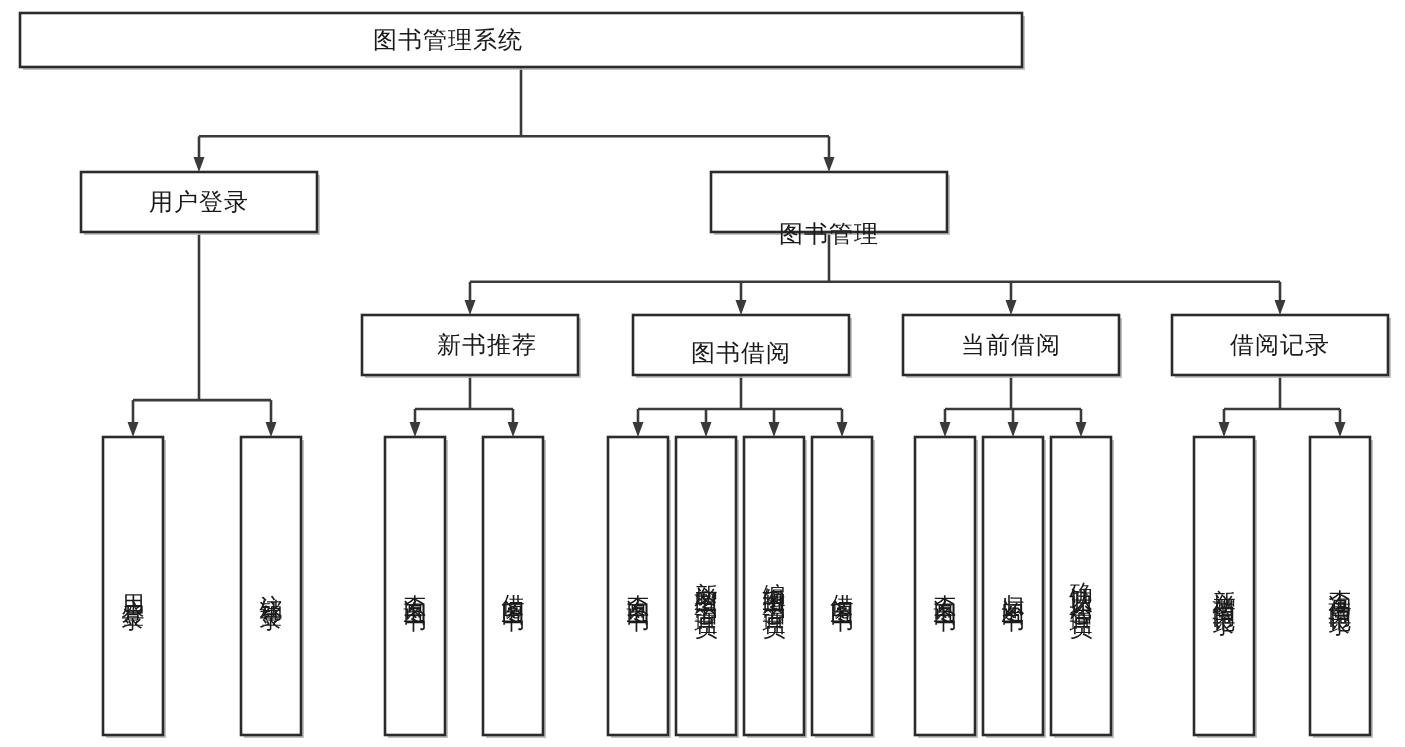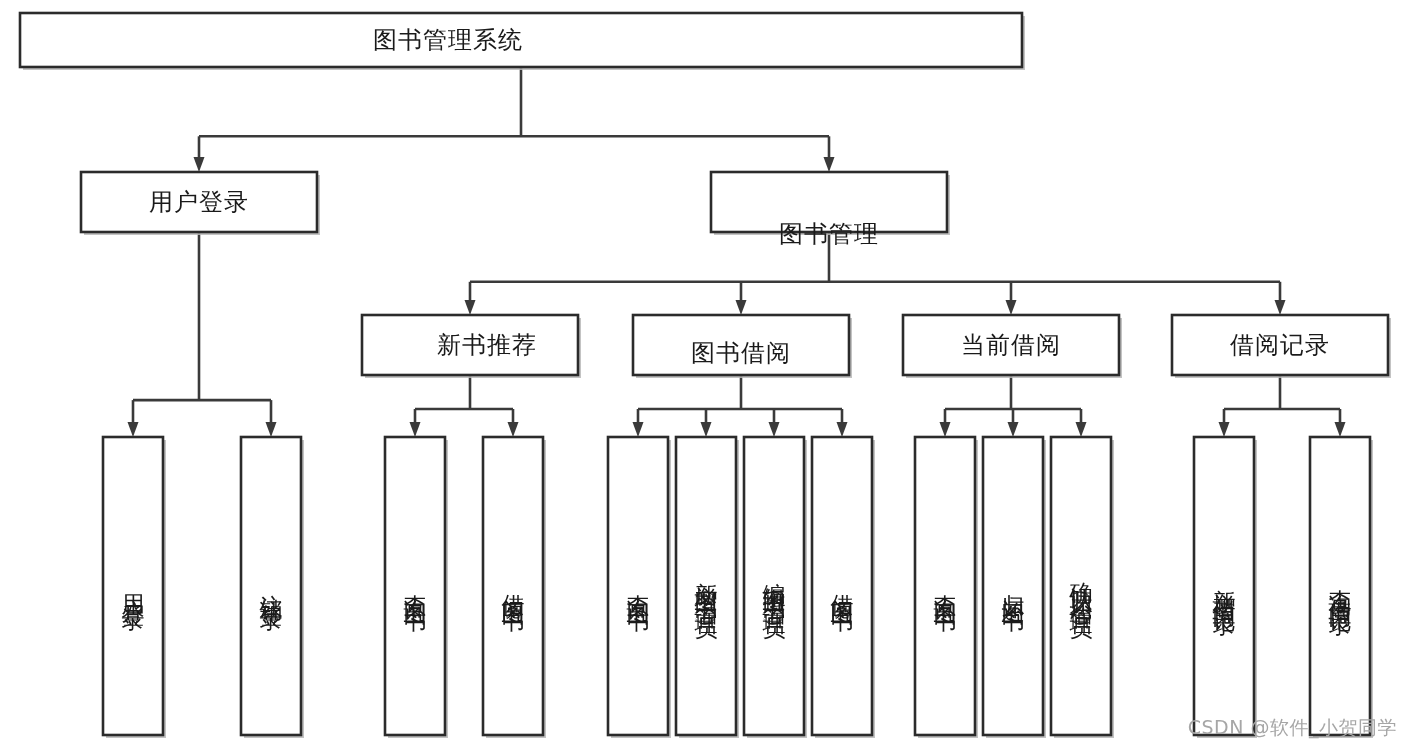--- a/index.html
+++ b/index.html
@@ -261,14 +261,13 @@
       <div class="vtext-wrap" style="left: 1051px; top: 437px; width: 60px; height: 298px;">
         <span class="vtext">确认归还（管理员）</span>
       </div>
       <div class="vtext-wrap" style="left: 1194px; top: 437px; width: 60px; height: 298px;">
         <span class="vtext">新增借阅记录</span>
       </div>
       <div class="vtext-wrap" style="left: 1310px; top: 437px; width: 60px; height: 298px;">
         <span class="vtext">查询借阅记录</span>
       </div>
     </div>
-  <div id="watermark">CSDN @软件_小贺同学</div>
 </div>
 
 </body></html>

